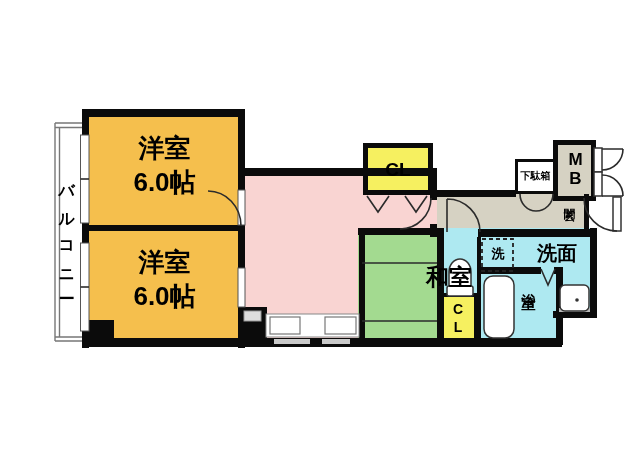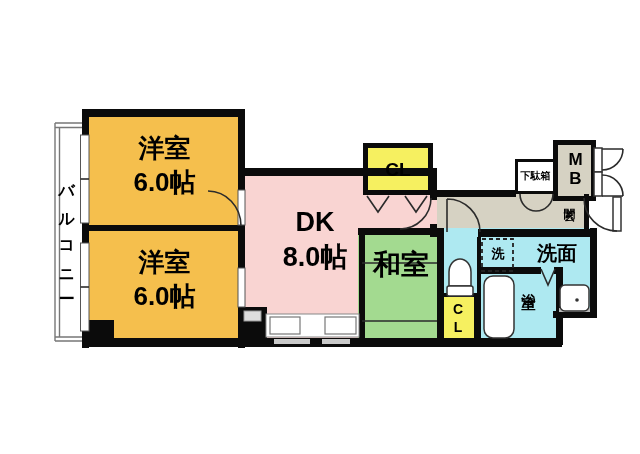--- a/index.html
+++ b/index.html
@@ -135,26 +135,22 @@
 <div class="lbl ctr" style="left:92px;top:132px;width:145px;font-size:26px;">
   <span style="display:block">洋室</span>
   <span style="display:block">6.0帖</span>
 </div>
 
 <div class="lbl ctr" style="left:92px;top:246px;width:145px;font-size:26px;">
   <span style="display:block">洋室</span>
   <span style="display:block">6.0帖</span>
 </div>
 
-<div class="lbl ctr" style="left:235px;top:205px;width:160px;font-size:27px;">
-  <span style="display:block">DK</span>
-  <span style="display:block">8.0帖</span>
-</div>
 
-<div class="lbl ctr" style="left:360px;top:248px;width:82px;font-size:28px;line-height:1.2;">
+<div class="lbl ctr" style="left:360px;top:264px;width:82px;font-size:23px;line-height:1.2;padding-left:48px;">
   <span style="display:block">和室</span>
 </div>
 
 <div class="lbl ctr" style="left:366px;top:158px;width:64px;font-size:19px;">CL</div>
 
 <div class="lbl ctr" style="left:516px;top:169px;width:39px;font-size:10px;">下駄箱</div>
 
 <div class="lbl vert" style="left:567px;top:150px;font-size:17px;line-height:1;">MB</div>
 
 <div class="lbl vert" style="left:563px;top:199px;font-size:11.5px;line-height:1;">玄関</div>

